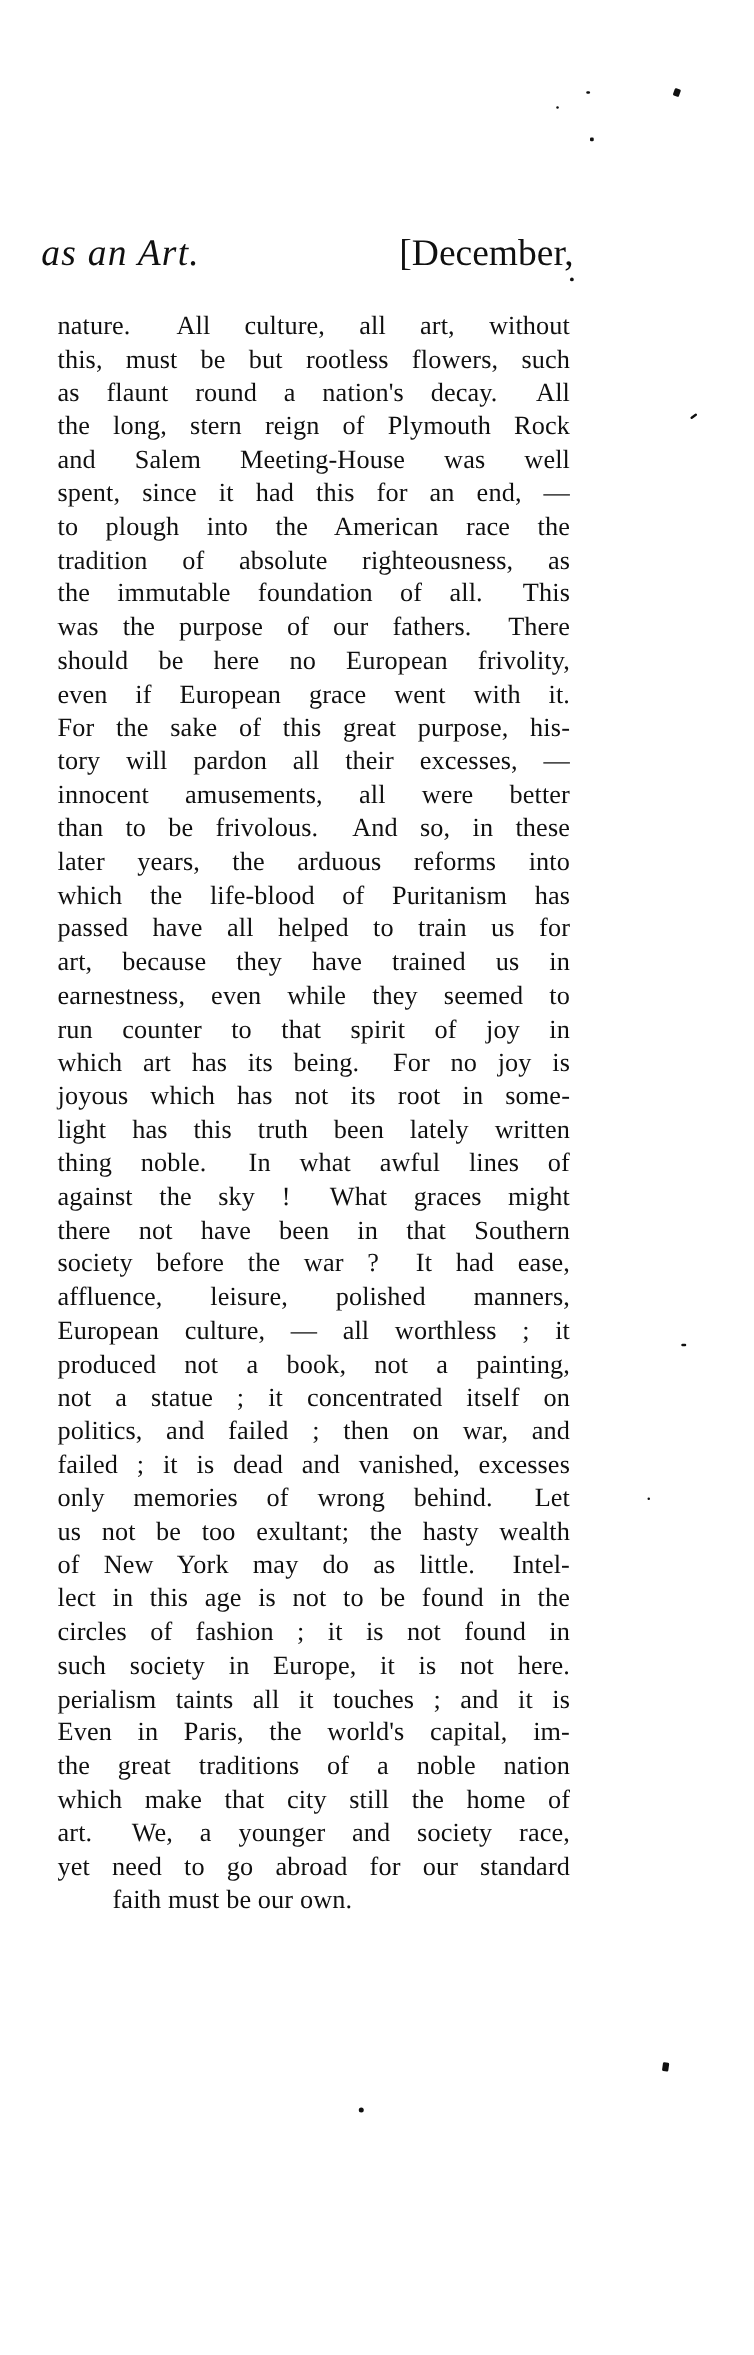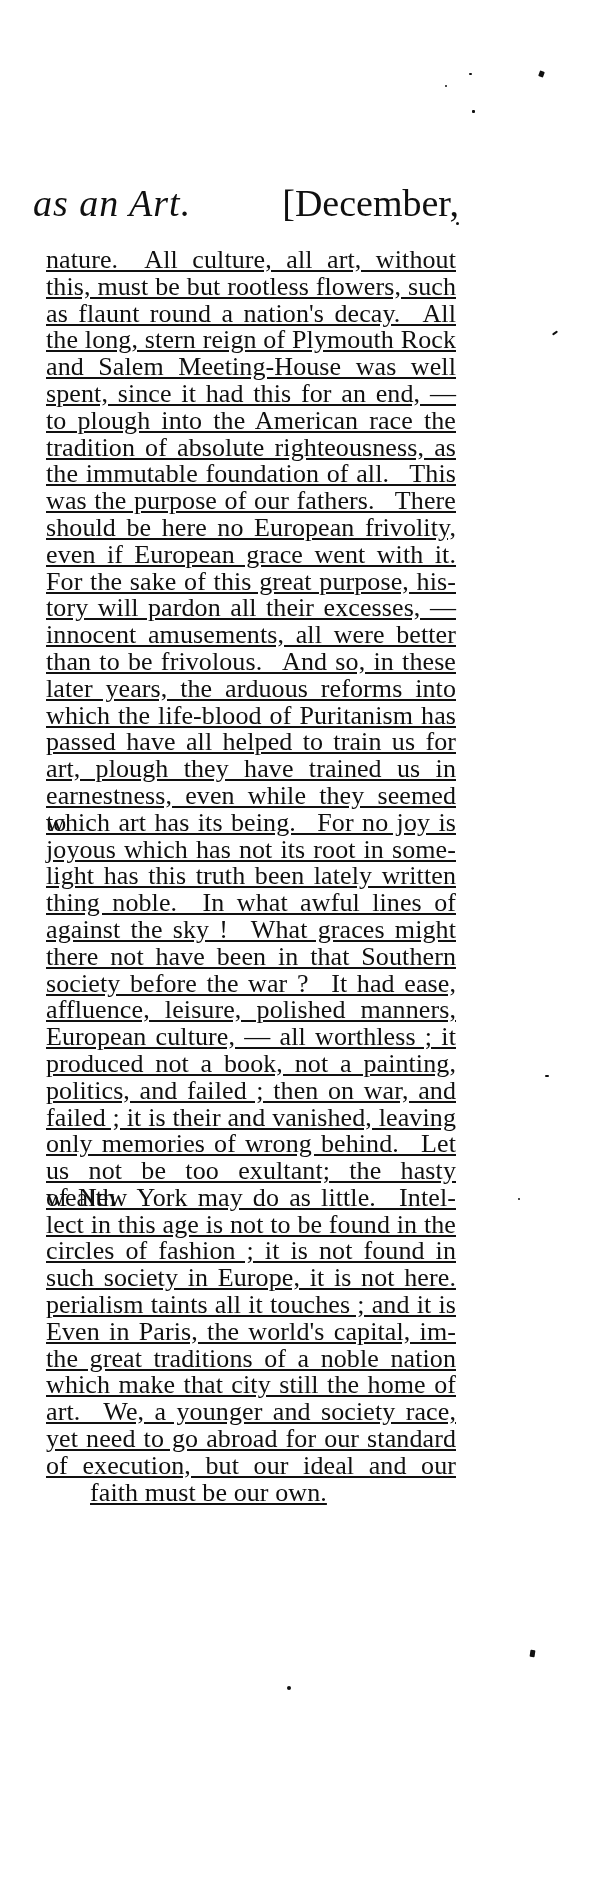--- a/index.html
+++ b/index.html
@@ -17,40 +17,39 @@
     overflow: hidden;
   }
   .running-header {
     position: absolute;
     left: 33px;
     top: 186px;
     width: 426px;
     display: flex;
     justify-content: space-between;
     align-items: baseline;
-    font-size: 38px;
+    font-size: 30px;
     line-height: 34px;
     white-space: nowrap;
   }
   .header-left {
     font-style: italic;
     letter-spacing: 1px;
   }
   .header-right {
     font-style: normal;
   }
   .body-text {
     position: absolute;
     left: 46px;
     top: 247px;
     width: 410px;
-    font-size: 26px;
+    font-size: 21px;
     line-height: 26.8px;
     letter-spacing: 0.1px;
-    text-decoration: underline;
   }
   .line {
     text-align: justify;
     text-align-last: justify;
     height: 26.8px;
     overflow: visible;
     white-space: normal;
   }
   .line.final {
     text-align: justify;
@@ -85,47 +84,48 @@
       <div class="line">was the purpose of our fathers.  There</div>
       <div class="line">should be here no European frivolity,</div>
       <div class="line">even if European grace went with it.</div>
       <div class="line">For the sake of this great purpose, his-</div>
       <div class="line">tory will pardon all their excesses, —</div>
       <div class="line">innocent amusements, all were better</div>
       <div class="line">than to be frivolous.  And so, in these</div>
       <div class="line">later years, the arduous reforms into</div>
       <div class="line">which the life-blood of Puritanism has</div>
       <div class="line">passed have all helped to train us for</div>
-      <div class="line">art, plough they have trained us in</div>
+      <div class="line">art, because they have trained us in</div>
       <div class="line">earnestness, even while they seemed to</div>
+      <div class="line">run counter to that spirit of joy in</div>
       <div class="line">which art has its being.  For no joy is</div>
       <div class="line">joyous which has not its root in some-</div>
       <div class="line">light has this truth been lately written</div>
       <div class="line">thing noble.  In what awful lines of</div>
       <div class="line">against the sky !  What graces might</div>
       <div class="line">there not have been in that Southern</div>
       <div class="line">society before the war ?  It had ease,</div>
       <div class="line">affluence, leisure, polished manners,</div>
       <div class="line">European culture, — all worthless ; it</div>
       <div class="line">produced not a book, not a painting,</div>
+      <div class="line">not a statue ; it concentrated itself on</div>
       <div class="line">politics, and failed ; then on war, and</div>
-      <div class="line">failed ; it is their and vanished, leaving</div>
+      <div class="line">failed ; it is dead and vanished, excesses</div>
       <div class="line">only memories of wrong behind.  Let</div>
       <div class="line">us not be too exultant; the hasty wealth</div>
       <div class="line">of New York may do as little.  Intel-</div>
       <div class="line">lect in this age is not to be found in the</div>
       <div class="line">circles of fashion ; it is not found in</div>
       <div class="line">such society in Europe, it is not here.</div>
       <div class="line">perialism taints all it touches ; and it is</div>
       <div class="line">Even in Paris, the world's capital, im-</div>
       <div class="line">the great traditions of a noble nation</div>
       <div class="line">which make that city still the home of</div>
       <div class="line">art.  We, a younger and society race,</div>
       <div class="line">yet need to go abroad for our standard</div>
-      <div class="line">of execution, but our ideal and our</div>
       <div class="line final">faith must be our own.</div>
     </div>
 
   <div id="specks">
       <div class="speck" style="left: 469px; top: 73px; width: 3px; height: 2px; border-radius: 1px;"></div>
       <div class="speck" style="left: 539px; top: 71px; width: 5px; height: 6px; border-radius: 1px; transform: rotate(20deg);"></div>
       <div class="speck" style="left: 445px; top: 85px; width: 2px; height: 2px; border-radius: 50%;"></div>
       <div class="speck" style="left: 472px; top: 110px; width: 3px; height: 3px; border-radius: 1px;"></div>
       <div class="speck" style="left: 456px; top: 222px; width: 3px; height: 3px; border-radius: 50%;"></div>
       <div class="speck" style="left: 552px; top: 332px; width: 6px; height: 2px; border-radius: 1px; transform: rotate(-35deg);"></div>

